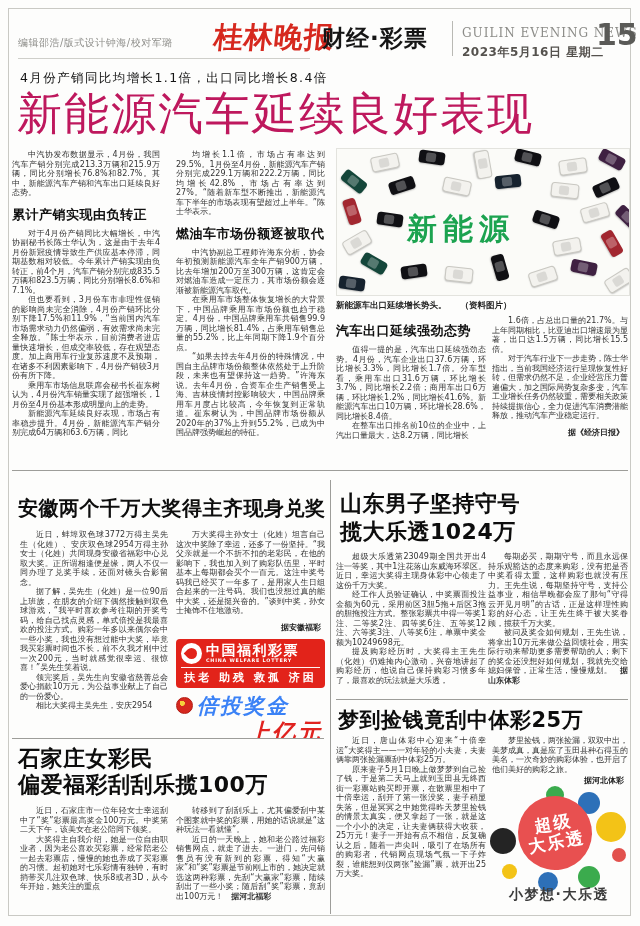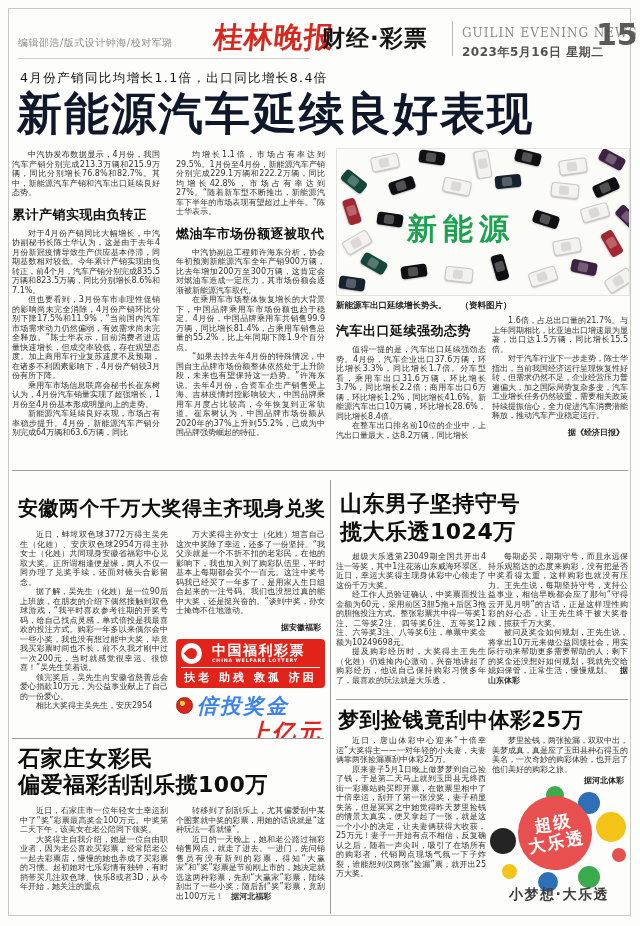--- a/index.html
+++ b/index.html
@@ -10,21 +10,21 @@
   .credits{position:absolute;left:18px;top:36px;width:292px;font-size:10px;color:#8f8f8b;letter-spacing:.5px;border-bottom:1px solid #cfcfca;padding-bottom:8px;}
   .masthead{position:absolute;left:214px;top:18px;font-family:"DejaVu Serif",serif;font-size:29px;font-weight:900;color:#d6281e;transform:skewX(-6deg);letter-spacing:1px;white-space:nowrap;}
   .section-title{position:absolute;left:322px;top:23px;font-size:23px;font-weight:900;color:#151515;letter-spacing:1px;white-space:nowrap;}
   .hdr-div{position:absolute;left:452px;top:21px;width:1px;height:35px;background:#b9b9b4;}
   .english-title{position:absolute;left:462px;top:26px;font-family:"DejaVu Serif",serif;font-size:12px;color:#8c8c88;letter-spacing:1px;white-space:nowrap;}
   .date-line{position:absolute;left:462px;top:44px;font-size:12px;font-weight:bold;color:#55524e;letter-spacing:.5px;}
   .page-number{position:absolute;left:596px;top:17px;font-size:30px;font-weight:700;color:#5a5a57;}
 
   
   .kicker{position:absolute;left:20px;top:70px;font-size:12.5px;color:#141414;letter-spacing:1.4px;white-space:nowrap;}
-  .h-lead{position:absolute;left:17px;top:84px;font-size:45px;font-weight:700;color:#0f172a;letter-spacing:2px;white-space:nowrap;}
+  .h-lead{position:absolute;left:17px;top:84px;font-size:45px;font-weight:400;color:#be185d;letter-spacing:2px;white-space:nowrap;}
 
   .col{position:absolute;overflow:hidden;}
   .bp{font-size:8px;line-height:9.5px;margin:0;text-align:justify;text-indent:2em;color:#333;}
   .sh{font-size:13px;font-weight:900;color:#101010;margin:8px 0 5px;letter-spacing:.5px;white-space:nowrap;}
   .sh--first{margin-top:10px;}
   .credit-block{font-size:8px;font-weight:bold;color:#222;text-align:right;margin-top:6px;padding-right:4px;}
   .credit-inline{font-weight:bold;margin-left:8px;}
 
   
   .photo{position:absolute;left:336px;top:148px;width:292px;height:146px;background:#fbfbf8;border:1px solid #e3e3de;overflow:hidden;}
@@ -37,21 +37,21 @@
   
   .rule-h{position:absolute;height:1px;background:#9d9d99;}
   .rule-v{position:absolute;width:1px;background:#9d9d99;}
 
   
   .h2a{position:absolute;font-weight:900;color:#0d0d0d;white-space:nowrap;letter-spacing:.5px;}
 
   
   .ad{margin-top:6px;}
   .ad-box{background:#e2231a;border-radius:4px;padding:4px 5px 3px;color:#fff;}
-  .ad-brand-row{display:flex;align-items:center;gap:10px;}
+  .ad-brand-row{display:flex;align-items:center;gap:4px;}
   .ad-logo{width:21px;height:21px;position:relative;flex:0 0 auto;}
   .ad-logo::before{content:"";position:absolute;inset:0;border-radius:50%;background:#fff;}
   .ad-logo::after{content:"";position:absolute;left:5px;top:5px;width:11px;height:11px;border-radius:50% 50% 50% 0;background:#e2231a;transform:rotate(45deg);}
   .ad-brand{font-size:14px;font-weight:900;letter-spacing:1.5px;line-height:15px;white-space:nowrap;}
   .ad-brand-en{font-size:4.8px;letter-spacing:.8px;font-weight:bold;white-space:nowrap;}
   .ad-slogan{border-top:1.5px solid rgba(255,255,255,.95);margin-top:3px;padding-top:2px;font-size:11px;font-weight:700;letter-spacing:3px;text-align:center;white-space:nowrap;}
   .ad-line1-row{display:flex;align-items:center;gap:4px;margin-top:4px;}
   .ad-seal{width:15px;height:15px;border-radius:50%;background:radial-gradient(circle at 35% 35%,#f5d13c 0 18%,#d6281e 20% 100%);border:1px solid #b21a12;flex:0 0 auto;}
   .ad-line1{font-size:21px;font-weight:900;font-style:italic;color:#3b82f6;letter-spacing:2px;white-space:nowrap;}
   .ad-line2{font-size:23px;font-weight:900;font-style:italic;color:#e0231f;text-align:right;letter-spacing:2px;margin:-3px 3px 0 0;}

